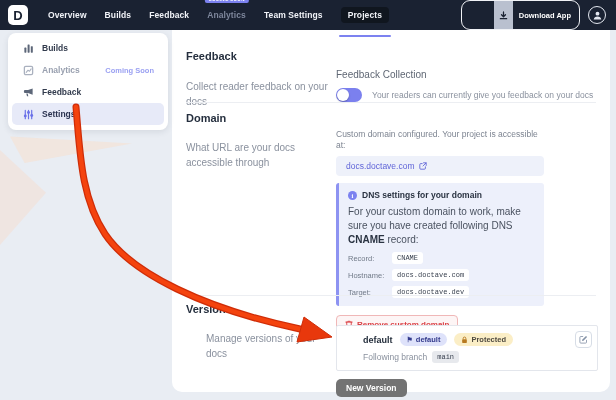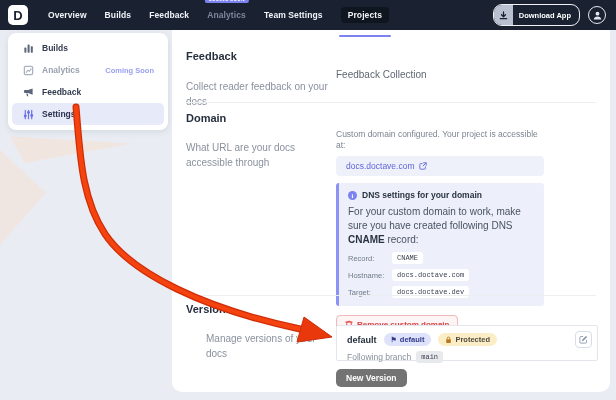--- a/index.html
+++ b/index.html
@@ -17,22 +17,22 @@
   .nav-item { position:relative; display:flex; align-items:center; padding:0 8px;
               color:#f1f3f8; font-size:8.5px; font-weight:700; letter-spacing:.1px; cursor:pointer; }
   .nav-item.dim { color:#7e879c; }
   .nav-item.active .nav-pill { background:#10161f; border-radius:4px; padding:3px 7px; }
   .nav-item.active::after { content:""; position:absolute; left:6px; right:6px; bottom:0;
               height:2px; background:#7c82f0; border-radius:1px; }
   .soon-badge { position:absolute; top:2px; left:50%; transform:translateX(-50%);
               background:#7c82f0; color:#fff; font-size:4.5px; font-weight:700; letter-spacing:.3px;
               padding:1.5px 4px; border-radius:2px; white-space:nowrap; }
   .nav-right { margin-left:auto; display:flex; align-items:center; gap:8px; padding-right:10px; }
-  .dl-btn { display:flex; align-items:center; height:22px; border:1px solid #f0f2f6;
-            border-radius:9px; overflow:hidden; cursor:pointer; }
+  .dl-btn { display:flex; align-items:center; height:30px; border:1px solid #f0f2f6;
+            border-radius:9px; overflow:hidden; cursor:pointer;padding-left:32px; }
   .dl-icon-seg { width:19px; height:100%; background:#b9c0cf; display:flex; align-items:center;
             justify-content:center; color:#1a2232; }
   .dl-label { color:#fff; font-size:7.5px; font-weight:600; padding:0 8px 0 6px; }
   .avatar { width:18px; height:18px; border-radius:50%; border:1.5px solid #e3e7ef;
             display:flex; align-items:center; justify-content:center; color:#e3e7ef; cursor:pointer; }
 
   
   .deco1 { position:absolute; left:10px; top:135px; width:122px; height:28px; background:#f3e3d9;
            clip-path:polygon(0 5%, 100% 30%, 12% 100%); opacity:.8; }
   .deco2 { position:absolute; left:0; top:150px; width:46px; height:95px; background:#f6dccd;
@@ -90,21 +90,21 @@
   .code-pill { background:#fff; border-radius:3px; padding:2px 5px; font-size:7px;
                font-family:"Liberation Mono", monospace; color:#3a4250; }
   .remove-btn { margin-top:9px; display:inline-flex; align-items:center; gap:4px; padding:4px 8px;
                 border:1px solid #f0b7b7; background:#fdf5f5; color:#d93d42; font-size:8px;
                 font-weight:600; border-radius:4px; cursor:pointer; font-family:inherit; }
 
   .ver-left { position:absolute; left:14px; top:273px; width:150px; }
   .ver-left p { margin-top:16px;padding-left:20px; }
   .ver-right { position:absolute; left:164px; top:295px; width:262px; }
   .ver-card { position:relative; background:#fff; border:1px solid #e3e6ec; border-radius:2px;
-              padding:7px 10px; height:36px; }
+              padding:7px 26px; height:46px; }
   .ver-row1 { display:flex; align-items:center; gap:7px; }
   .ver-name { font-size:9px; font-weight:600; color:#1f2937; }
   .badge { display:inline-flex; align-items:center; gap:3px; padding:2px 7px; border-radius:8px;
            font-size:7.5px; font-weight:600; }
   .badge.b-default { background:#dee2fa; color:#333a8c; }
   .badge.b-protected { background:#fbeec6; color:#4f4a40; }
   .badge .flag { font-size:7px; line-height:1; }
   .ver-row2 { margin-top:5px; display:flex; align-items:center; gap:5px; font-size:8.5px; color:#8a919e; }
   .edit-btn { position:absolute; right:5px; top:5px; width:17px; height:17px; border:1px solid #d7dde6;
               border-radius:4px; background:#fff; display:flex; align-items:center; justify-content:center;
@@ -208,20 +208,26 @@
   </div>
 
   <div class="main">
 
     <div class="fb-left">
       <h3 class="sect">Feedback</h3>
       <p class="desc">Collect reader feedback on your docs</p>
     </div>
     <div class="fb-right">
       <div class="fb-label">Feedback Collection</div>
+      <div class="toggle-row">
+        <div class="toggle">
+          <div class="knob"></div>
+        </div>
+        <div class="toggle-text">Your readers can currently give you feedback on your docs</div>
+      </div>
     </div>
 
     <div class="divider" style="top:72px;"></div>
 
     <div class="dom-left">
       <h3 class="sect">Domain</h3>
       <p class="desc">What URL are your docs accessible through</p>
     </div>
     <div class="dom-right">
       <div class="dom-conf">Custom domain configured. Your project is accessible at:</div>

